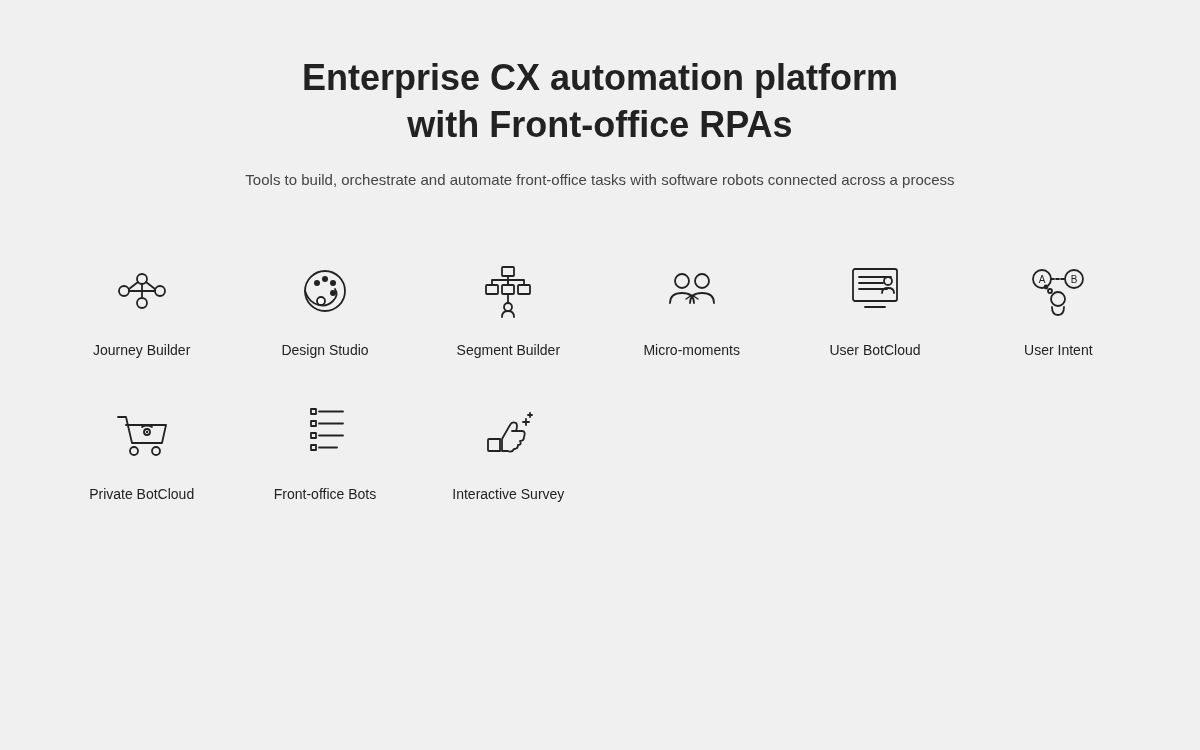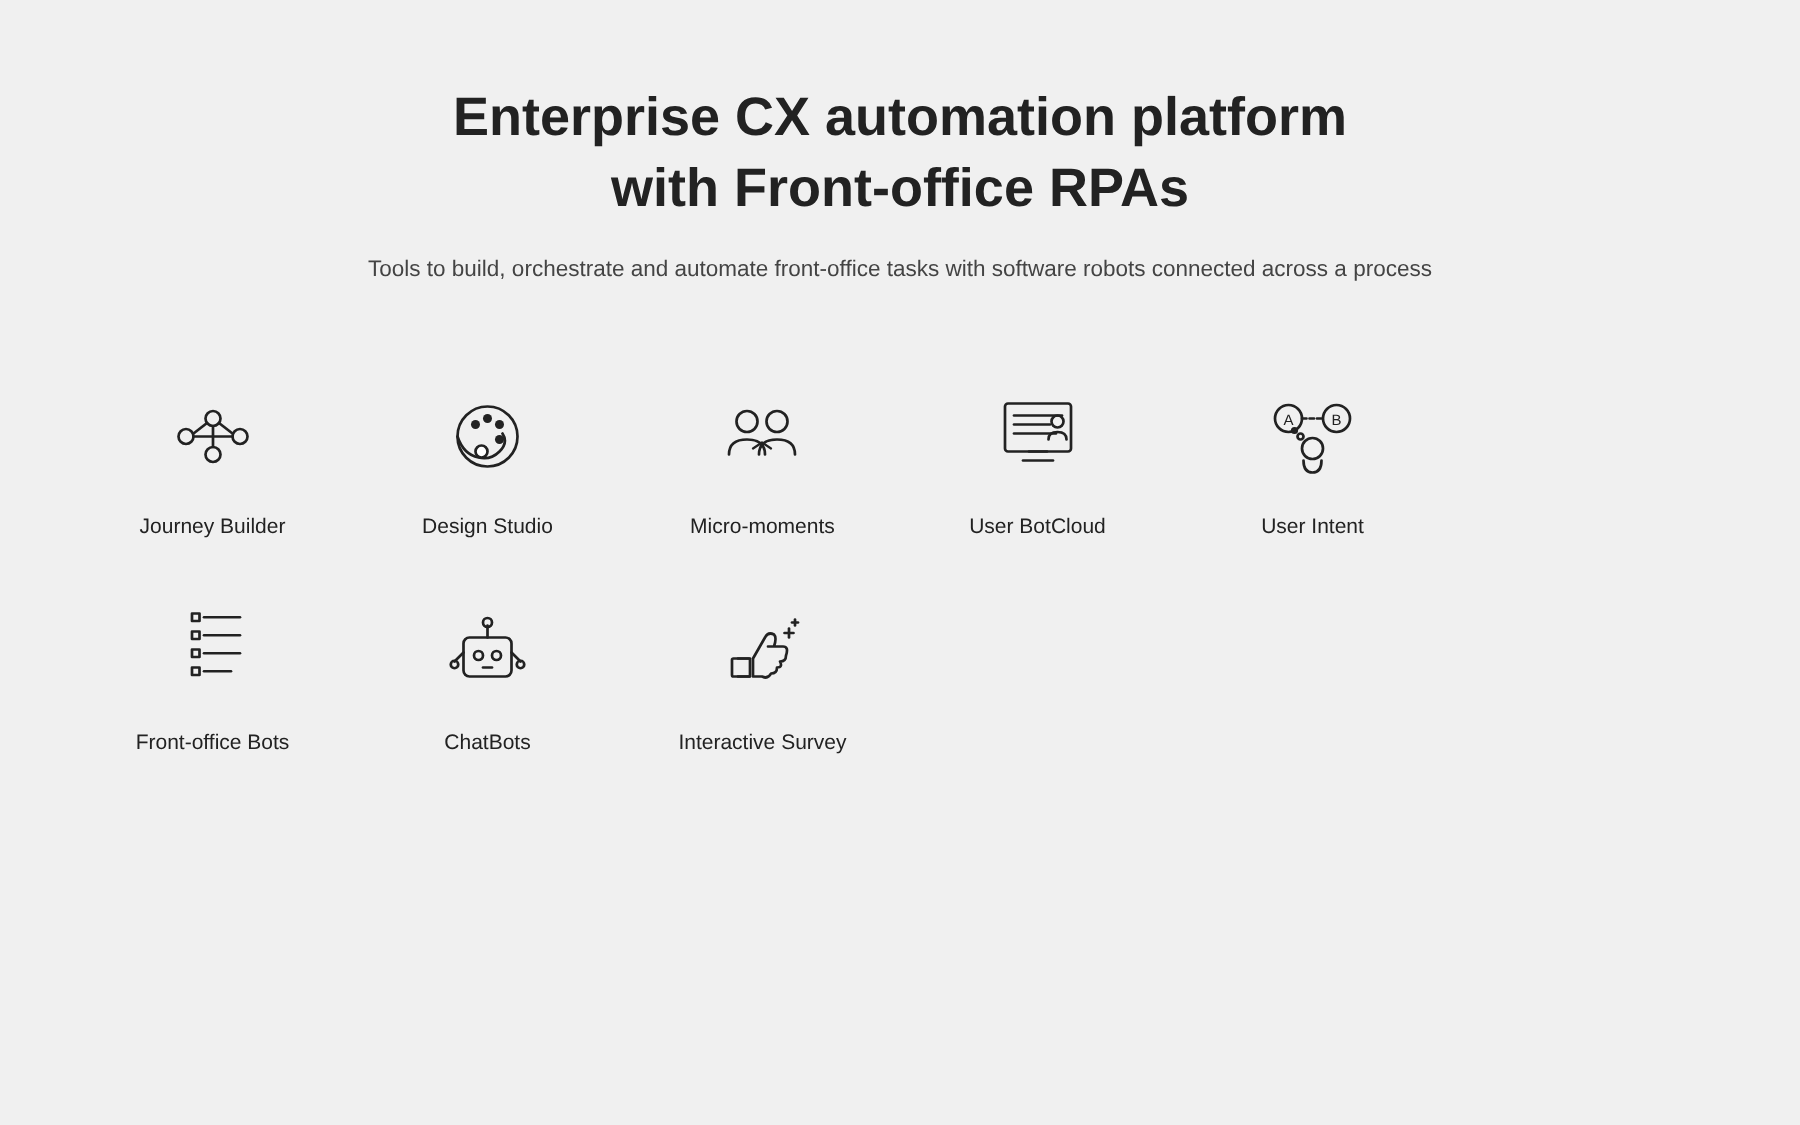--- a/index.html
+++ b/index.html
@@ -101,20 +101,39 @@
           <circle cx="30" cy="18" r="3" fill="#222" stroke="none"></circle>
           <circle cx="38" cy="22" r="3" fill="#222" stroke="none"></circle>
           <circle cx="38" cy="32" r="3" fill="#222" stroke="none"></circle>
           <path d="M10 30 Q14 42 24 44 Q32 46 38 40 Q44 34 40 28" stroke="#222" fill="none"></path>
           <circle cx="26" cy="40" r="4" fill="#fff" stroke="#222" stroke-width="1.8"></circle>
         </svg>
       </div>
       <span class="item-label">Design Studio</span>
     </div>
 
+    <div class="grid-item">
+      <div class="icon-wrap">
+        <svg viewBox="0 0 60 60" fill="none" stroke="#222" stroke-width="1.8" stroke-linecap="round" stroke-linejoin="round">
+
+          <rect x="24" y="6" width="12" height="9" rx="1"></rect>
+          <rect x="8" y="24" width="12" height="9" rx="1"></rect>
+          <rect x="24" y="24" width="12" height="9" rx="1"></rect>
+          <rect x="40" y="24" width="12" height="9" rx="1"></rect>
+          <line x1="30" y1="15" x2="30" y2="24"></line>
+          <polyline points="14,24 14,19 46,19 46,24"></polyline>
+          <line x1="30" y1="19" x2="30" y2="24"></line>
+
+          <circle cx="30" cy="46" r="4"></circle>
+          <path d="M24 56 Q24 50 30 50 Q36 50 36 56"></path>
+          <line x1="30" y1="33" x2="30" y2="42"></line>
+        </svg>
+      </div>
+      <span class="item-label">Segment Builder</span>
+    </div>
 
     <div class="grid-item">
       <div class="icon-wrap">
         <svg viewBox="0 0 60 60" fill="none" stroke="#222" stroke-width="1.8" stroke-linecap="round" stroke-linejoin="round">
 
           <circle cx="20" cy="20" r="7"></circle>
           <circle cx="40" cy="20" r="7"></circle>
           <path d="M8 42 Q8 32 20 32 Q32 32 32 42"></path>
           <path d="M28 42 Q28 32 40 32 Q52 32 52 42"></path>
 
@@ -160,60 +179,55 @@
           <circle cx="22" cy="30" r="2"></circle>
           <circle cx="18" cy="26" r="1.5"></circle>
         </svg>
       </div>
       <span class="item-label">User Intent</span>
     </div>
   </div>
 
   <div class="grid">
 
+    <div class="grid-item">
+      <div class="icon-wrap">
+        <svg viewBox="0 0 60 60" fill="none" stroke="#222" stroke-width="1.8" stroke-linecap="round" stroke-linejoin="round">
+
+          <path d="M6 12 L14 12 L20 38 L50 38 L54 20 L14 20"></path>
+          <circle cx="22" cy="46" r="4"></circle>
+          <circle cx="44" cy="46" r="4"></circle>
+
+          <circle cx="35" cy="27" r="3"></circle>
+          <circle cx="35" cy="27" r="1.2" fill="#222" stroke="none"></circle>
+          <path d="M30 22 Q35 19 40 22"></path>
+        </svg>
+      </div>
+      <span class="item-label">Private BotCloud</span>
+    </div>
 
 
     <div class="grid-item">
       <div class="icon-wrap">
         <svg viewBox="0 0 60 60" fill="none" stroke="#222" stroke-width="1.8" stroke-linecap="round" stroke-linejoin="round">
 
           <rect x="16" y="4" width="5" height="5"></rect>
           <line x1="24" y1="6.5" x2="48" y2="6.5"></line>
           <rect x="16" y="16" width="5" height="5"></rect>
           <line x1="24" y1="18.5" x2="48" y2="18.5"></line>
           <rect x="16" y="28" width="5" height="5"></rect>
           <line x1="24" y1="30.5" x2="48" y2="30.5"></line>
           <rect x="16" y="40" width="5" height="5"></rect>
           <line x1="24" y1="42.5" x2="42" y2="42.5"></line>
         </svg>
       </div>
       <span class="item-label">Front-office Bots</span>
     </div>
 
 
-    <div class="grid-item">
-      <div class="icon-wrap">
-        <svg viewBox="0 0 60 60" fill="none" stroke="#222" stroke-width="1.8" stroke-linecap="round" stroke-linejoin="round">
-
-          <rect x="14" y="20" width="32" height="26" rx="4"></rect>
-          <circle cx="24" cy="32" r="3"></circle>
-          <circle cx="36" cy="32" r="3"></circle>
-          <line x1="27" y1="40" x2="33" y2="40"></line>
-
-          <line x1="30" y1="20" x2="30" y2="12"></line>
-          <circle cx="30" cy="10" r="3"></circle>
-
-          <line x1="14" y1="30" x2="8" y2="36"></line>
-          <line x1="46" y1="30" x2="52" y2="36"></line>
-          <circle cx="8" cy="38" r="2.5"></circle>
-          <circle cx="52" cy="38" r="2.5"></circle>
-        </svg>
-      </div>
-      <span class="item-label">ChatBots</span>
-    </div>
 
     <div class="grid-item">
       <div class="icon-wrap">
         <svg viewBox="0 0 60 60" fill="none" stroke="#222" stroke-width="1.8" stroke-linecap="round" stroke-linejoin="round">
 
           <path d="M24 46 L24 34 L32 20 Q34 16 38 18 Q40 20 38 26 L34 26 L44 26 Q48 26 46 32 Q46 36 42 36 Q44 40 40 40 Q40 44 36 44 Q34 48 30 46 Z"></path>
           <line x1="22" y1="34" x2="14" y2="34"></line>
           <line x1="22" y1="46" x2="14" y2="46"></line>
           <rect x="10" y="34" width="12" height="12" rx="1"></rect>
 

